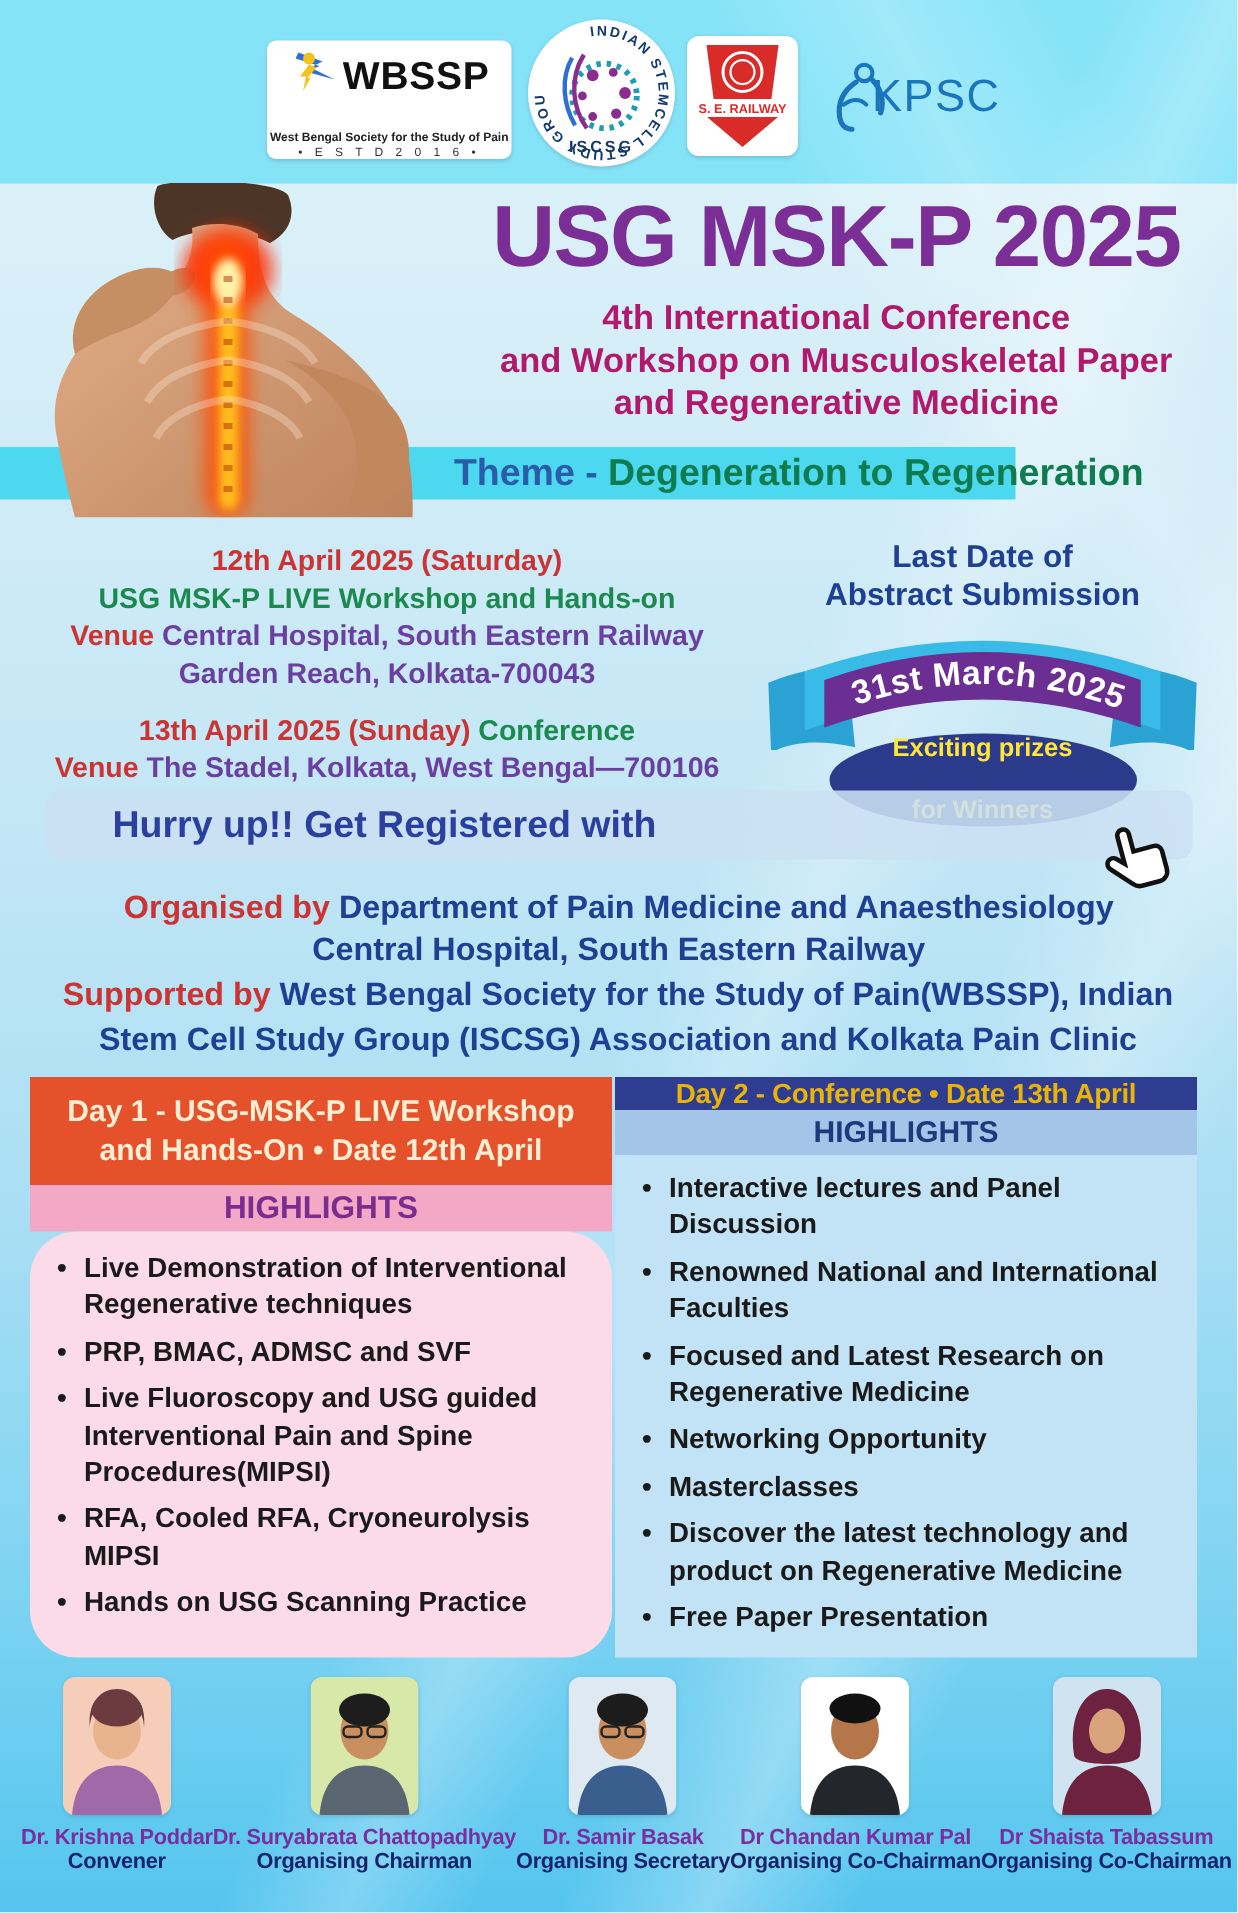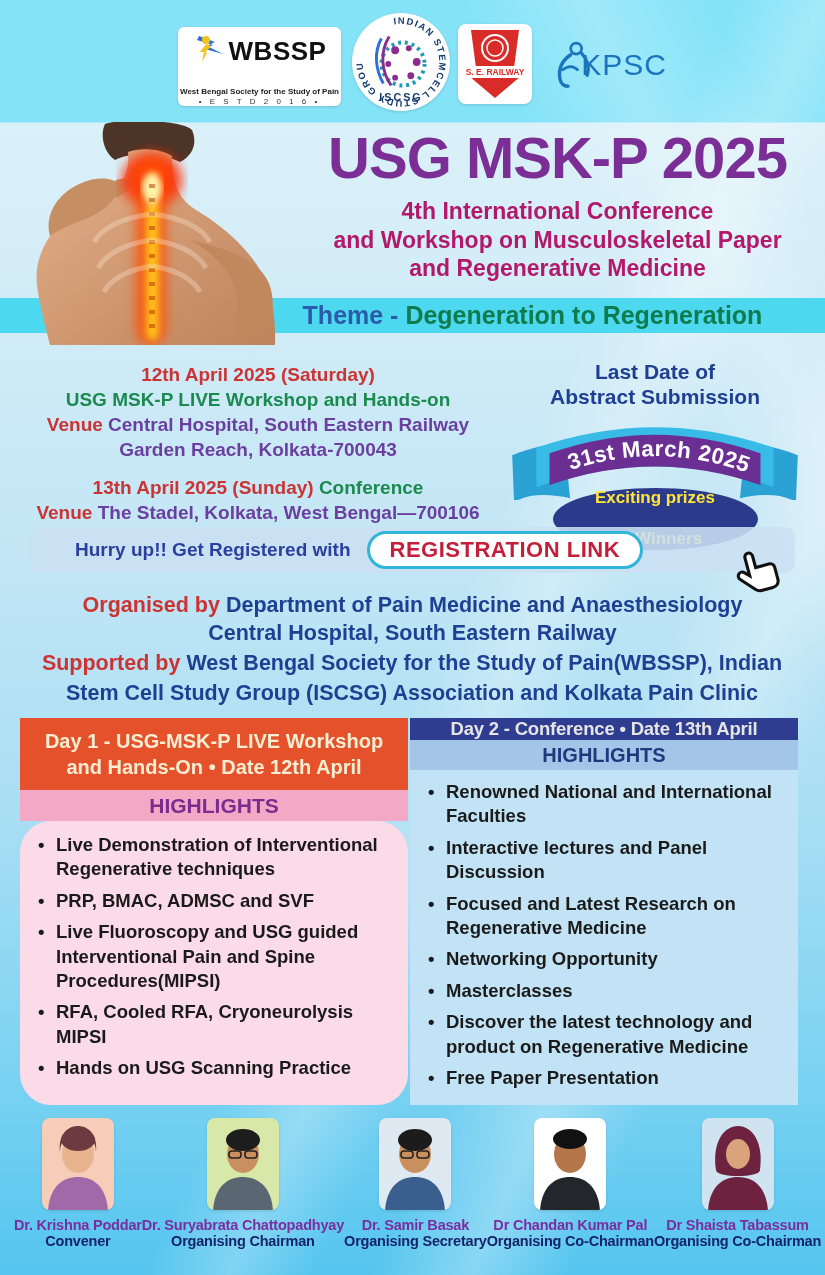--- a/index.html
+++ b/index.html
@@ -27,56 +27,56 @@
     box-shadow:0 1px 3px rgba(0,0,0,.15); }
   .ser-box { position:absolute; left:458px; top:24px; width:74px; height:80px; background:#fff; border-radius:8px;
     box-shadow:0 1px 3px rgba(0,0,0,.15); display:flex; align-items:center; justify-content:center; }
   .kpsc-box { position:absolute; left:542px; top:32px; width:125px; height:66px; display:flex; align-items:flex-end; }
   .kpsc-abbr { font-size:30px; font-weight:normal; color:#1b75bc; letter-spacing:1px; margin-left:-14px; margin-bottom:16px; }
   
   .person-art { position:absolute; left:0; top:122px; width:305px; height:223px; z-index:3; }
   .title-block { position:absolute; left:295px; top:128px; width:525px; text-align:center; z-index:2; }
   .main-title { font-size:58px; font-weight:bold; color:#7b2f96; letter-spacing:-1px; line-height:1.05; }
   .subtitle { font-size:23px; font-weight:bold; color:#b2186b; line-height:1.25; margin-top:8px; }
-  .theme-bar { position:absolute; left:0; top:298px; width:825px; height:35px; background:#4cd8ee; z-index:1; }
+  .theme-bar { position:absolute; left:0; top:298px; width:677px; height:35px; background:#4cd8ee; z-index:1; }
   .theme-text { margin-left:245px; width:575px; text-align:center; line-height:35px; font-size:25px; font-weight:bold; }
   .theme-label { color:#2a5caa; } .theme-value { color:#0e7c4f; }
   
   .schedule-block { position:absolute; left:12px; top:362px; width:492px; text-align:center; z-index:2;
     font-size:19px; font-weight:bold; line-height:1.32; }
   .t-red { color:#cc3333; } .t-green { color:#1b8a4e; } .t-violet { color:#6a3fa0; } .t-navy { color:#1e3f92; }
   .sched-gap { height:13px; }
   .abstract-block { position:absolute; left:505px; top:360px; width:300px; text-align:center; z-index:2; }
   .abstract-heading { font-size:21px; font-weight:bold; color:#1e3f92; line-height:1.18; }
   .ribbon-wrap { margin-top:6px; position:relative; }
   .prize-ellipse { position:relative; margin:-16px auto 0; width:205px; height:62px; background:#2c3a8c; border-radius:50%;
     display:flex; flex-direction:column; align-items:center; justify-content:space-between; z-index:4; }
   .prize-ellipse div { color:#ffe63a; font-size:17px; font-weight:bold; line-height:1.2; }
   
   .reg-bar { position:absolute; left:30px; top:527px; width:765px; height:46px; background:rgba(203,224,244,.88);
     border-radius:10px; display:flex; align-items:center; padding-left:45px; gap:16px; z-index:2; }
-  .reg-prompt { font-size:19px; font-weight:bold; color:#2a3f9e; }
+  .reg-prompt { font-size:25px; font-weight:bold; color:#2a3f9e; }
   .reg-pill { background:#fff; border:3px solid #2fb6d9; border-radius:22px; padding:3px 20px;
     font-size:22px; font-weight:bold; color:#c41e3a; letter-spacing:.5px; cursor:pointer; }
   .cursor-icon { position:absolute; left:734px; top:546px; z-index:5; }
   
   .organised-block { position:absolute; left:0; top:591px; width:825px; text-align:center; z-index:2;
     font-size:21.5px; font-weight:bold; line-height:1.32; }
   .supported-block { position:absolute; left:22px; top:649px; width:780px; text-align:center; z-index:2;
     font-size:21.5px; font-weight:bold; line-height:1.38; }
   
   .panels { position:absolute; left:20px; top:718px; width:786px; height:387px; display:flex; gap:2px; z-index:2; }
   .panel { display:flex; flex-direction:column; }
   .panel-day1 { width:388px; }
   .panel-day2 { width:388px; }
   .d1-header { background:#e5512b; color:#f8eed3; min-height:72px; display:flex; align-items:center; justify-content:center;
     text-align:center; font-size:20px; font-weight:bold; line-height:1.3; padding:4px 14px; }
   .d1-bar { background:#f3a8c6; color:#7c2c8e; height:31px; line-height:31px; text-align:center; font-size:21px; font-weight:bold; }
   .d1-body { background:#fbdbe7; flex:1; padding:12px 8px 8px 12px;border-radius:31px; }
-  .d2-header { background:#2e3d90; color:#e5e5e5; height:44px; display:flex; align-items:center; justify-content:center;
+  .d2-header { background:#2e3d90; color:#eab308; height:44px; display:flex; align-items:center; justify-content:center;
     text-align:center; font-size:18.5px; font-weight:bold; letter-spacing:-.2px; padding:0 6px; }
   .d2-bar { background:#a3c6e8; color:#1d3a7e; height:30px; line-height:30px; text-align:center; font-size:20px; font-weight:bold; }
   .d2-body { background:#c2e3f5; flex:1; padding:10px 8px 8px 12px; }
   .hl-list { list-style:none; }
   .hl-list li { font-size:18.5px; font-weight:bold; color:#1a1a1a; line-height:1.32; margin:0 0 7px 0;
     padding-left:24px; position:relative; }
   .hl-list li::before { content:"•"; position:absolute; left:6px; top:0; }
   
   .team-row { position:absolute; left:14px; top:1118px; width:797px; display:flex; z-index:2; }
   .team-card { flex:1; text-align:center; }
@@ -248,21 +248,20 @@
       </svg>
     </div>
     <div class="prize-ellipse">
       <div>Exciting prizes</div>
       <div>for Winners</div>
     </div>
   </div>
 
   <div class="reg-bar">
     <span class="reg-prompt">Hurry up!! Get Registered with</span>
-    <span class="reg-pill">REGISTRATION LINK</span>
   </div>
   <div class="cursor-icon">
     <svg width="56" height="56" viewBox="0 0 40 40">
       <path d="M14,3 c-1.8,0 -2.8,1.4 -2.8,3 v13 l-3.2,-3.2 c-1.1,-1.1 -2.9,-1.1 -4,0 c-1.1,1.1 -1.1,2.9 0,4 l8.5,9.5 c1,1.1 2.2,2 4,2 h8.5 c3,0 5,-2 5,-5 v-8.5 c0,-2 -1.5,-3.4 -3.5,-3.4 h-9.7 v-8.4 c0,-1.6 -1,-3 -2.8,-3 z" fill="#ffffff" stroke="#111" stroke-width="2.2" transform="rotate(-15 20 20)"></path>
     </svg>
   </div>
 
   <div class="organised-block">
     <div>
       <span class="t-red">Organised by </span>
@@ -287,22 +286,22 @@
           <li>RFA, Cooled RFA, Cryoneurolysis MIPSI</li>
           <li>Hands on USG Scanning Practice</li>
         </ul>
       </div>
     </div>
     <div class="panel panel-day2">
       <div class="d2-header">Day 2 - Conference • Date 13th April</div>
       <div class="d2-bar">HIGHLIGHTS</div>
       <div class="d2-body">
         <ul class="hl-list">
+          <li>Interactive lectures and Panel Discussion</li>
           <li>Renowned National and International Faculties</li>
-          <li>Interactive lectures and Panel Discussion</li>
           <li>Focused and Latest Research on Regenerative Medicine</li>
           <li>Networking Opportunity</li>
           <li>Masterclasses</li>
           <li>Discover the latest technology and product on Regenerative Medicine</li>
           <li>Free Paper Presentation</li>
         </ul>
       </div>
     </div>
   </div>
 

